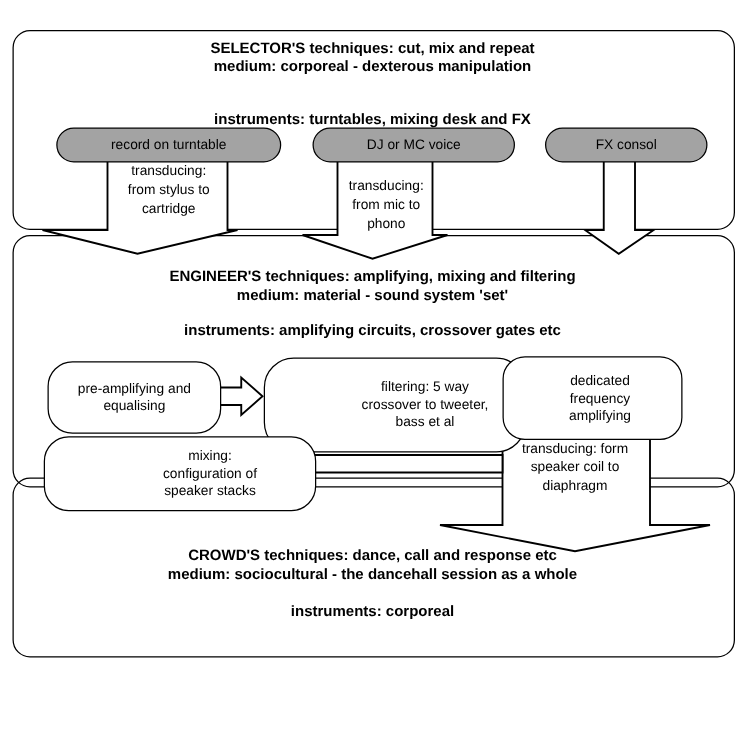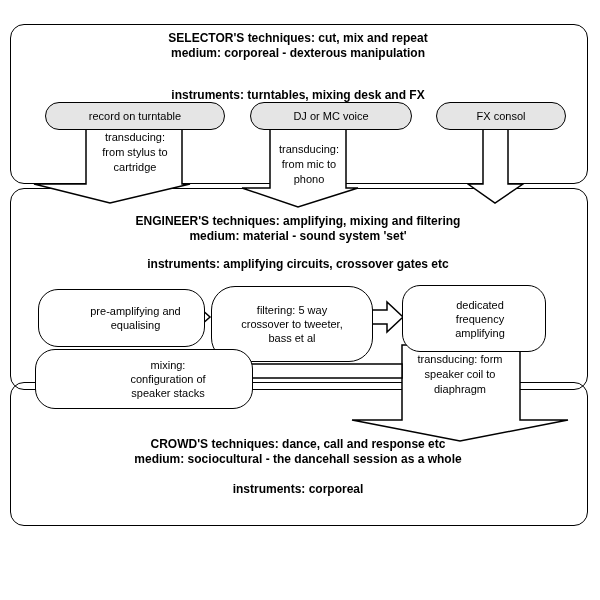--- a/index.html
+++ b/index.html
@@ -4,21 +4,21 @@
 <style>
   html,body{margin:0;padding:0;background:#ffffff;}
   .canvas{
     position:relative;width:600px;height:600px;background:#ffffff;
     font-family:"Liberation Sans", sans-serif;color:#000;overflow:hidden;
   }
   .container{
     position:absolute;border:1.6px solid #000;border-radius:14px;background:transparent;
   }
   .pill{
-    position:absolute;border:1.4px solid #000;border-radius:14px;background:#e5e5e5;
+    position:absolute;border:1.4px solid #000;border-radius:14px;background:#a3a3a3;
     display:flex;align-items:center;justify-content:center;
     font-size:11px;line-height:13px;text-align:center;
   }
   .node{
     position:absolute;border:1.5px solid #000;background:#fff;
     display:flex;align-items:center;justify-content:center;
     font-size:11px;line-height:14px;text-align:center;
   }
   .hdr{
     position:absolute;left:10px;width:576px;text-align:center;
@@ -64,24 +64,24 @@
   </div>
 
   <div class="arrowtxt" style="left:94px;top:130px;width:82px;">transducing: from stylus to cartridge</div>
   <div class="arrowtxt" style="left:268px;top:142px;width:82px;">transducing: from mic to phono</div>
   <div class="arrowtxt" style="left:416px;top:352px;width:88px;">transducing: form speaker coil to diaphragm</div>
 
   <div class="hdr" style="top:214px;">ENGINEER'S techniques: amplifying, mixing and filtering</div>
   <div class="hdr" style="top:229px;">medium: material - sound system 'set'</div>
   <div class="hdr" style="top:257px;">instruments: amplifying circuits, crossover gates etc</div>
 
-  <div class="node" style="left:38px;top:289px;width:137px;height:56px;border-radius:20px;padding-left:28px;">
+  <div class="node" style="left:38px;top:289px;width:137px;height:56px;border-radius:20px;">
     <span style="width:95px;">pre-amplifying and equalising</span>
   </div>
-  <div class="node" style="left:211px;top:286px;width:160px;height:74px;border-radius:24px;">
+  <div class="node" style="left:211px;top:286px;width:160px;height:74px;border-radius:24px;padding-left:48px;">
     <span style="width:105px;">filtering: 5 way crossover to tweeter, bass et al</span>
   </div>
   <div class="node" style="left:402px;top:285px;width:130px;height:65px;border-radius:18px;padding-left:12px;">
     <span style="width:70px;">dedicated frequency amplifying</span>
   </div>
   <div class="node" style="left:35px;top:349px;width:168px;height:58px;border-radius:20px;padding-left:48px;">
     <span style="width:92px;">mixing: configuration of speaker stacks</span>
   </div>
 
   <div class="hdr" style="top:437px;">CROWD'S techniques: dance, call and response etc</div>

